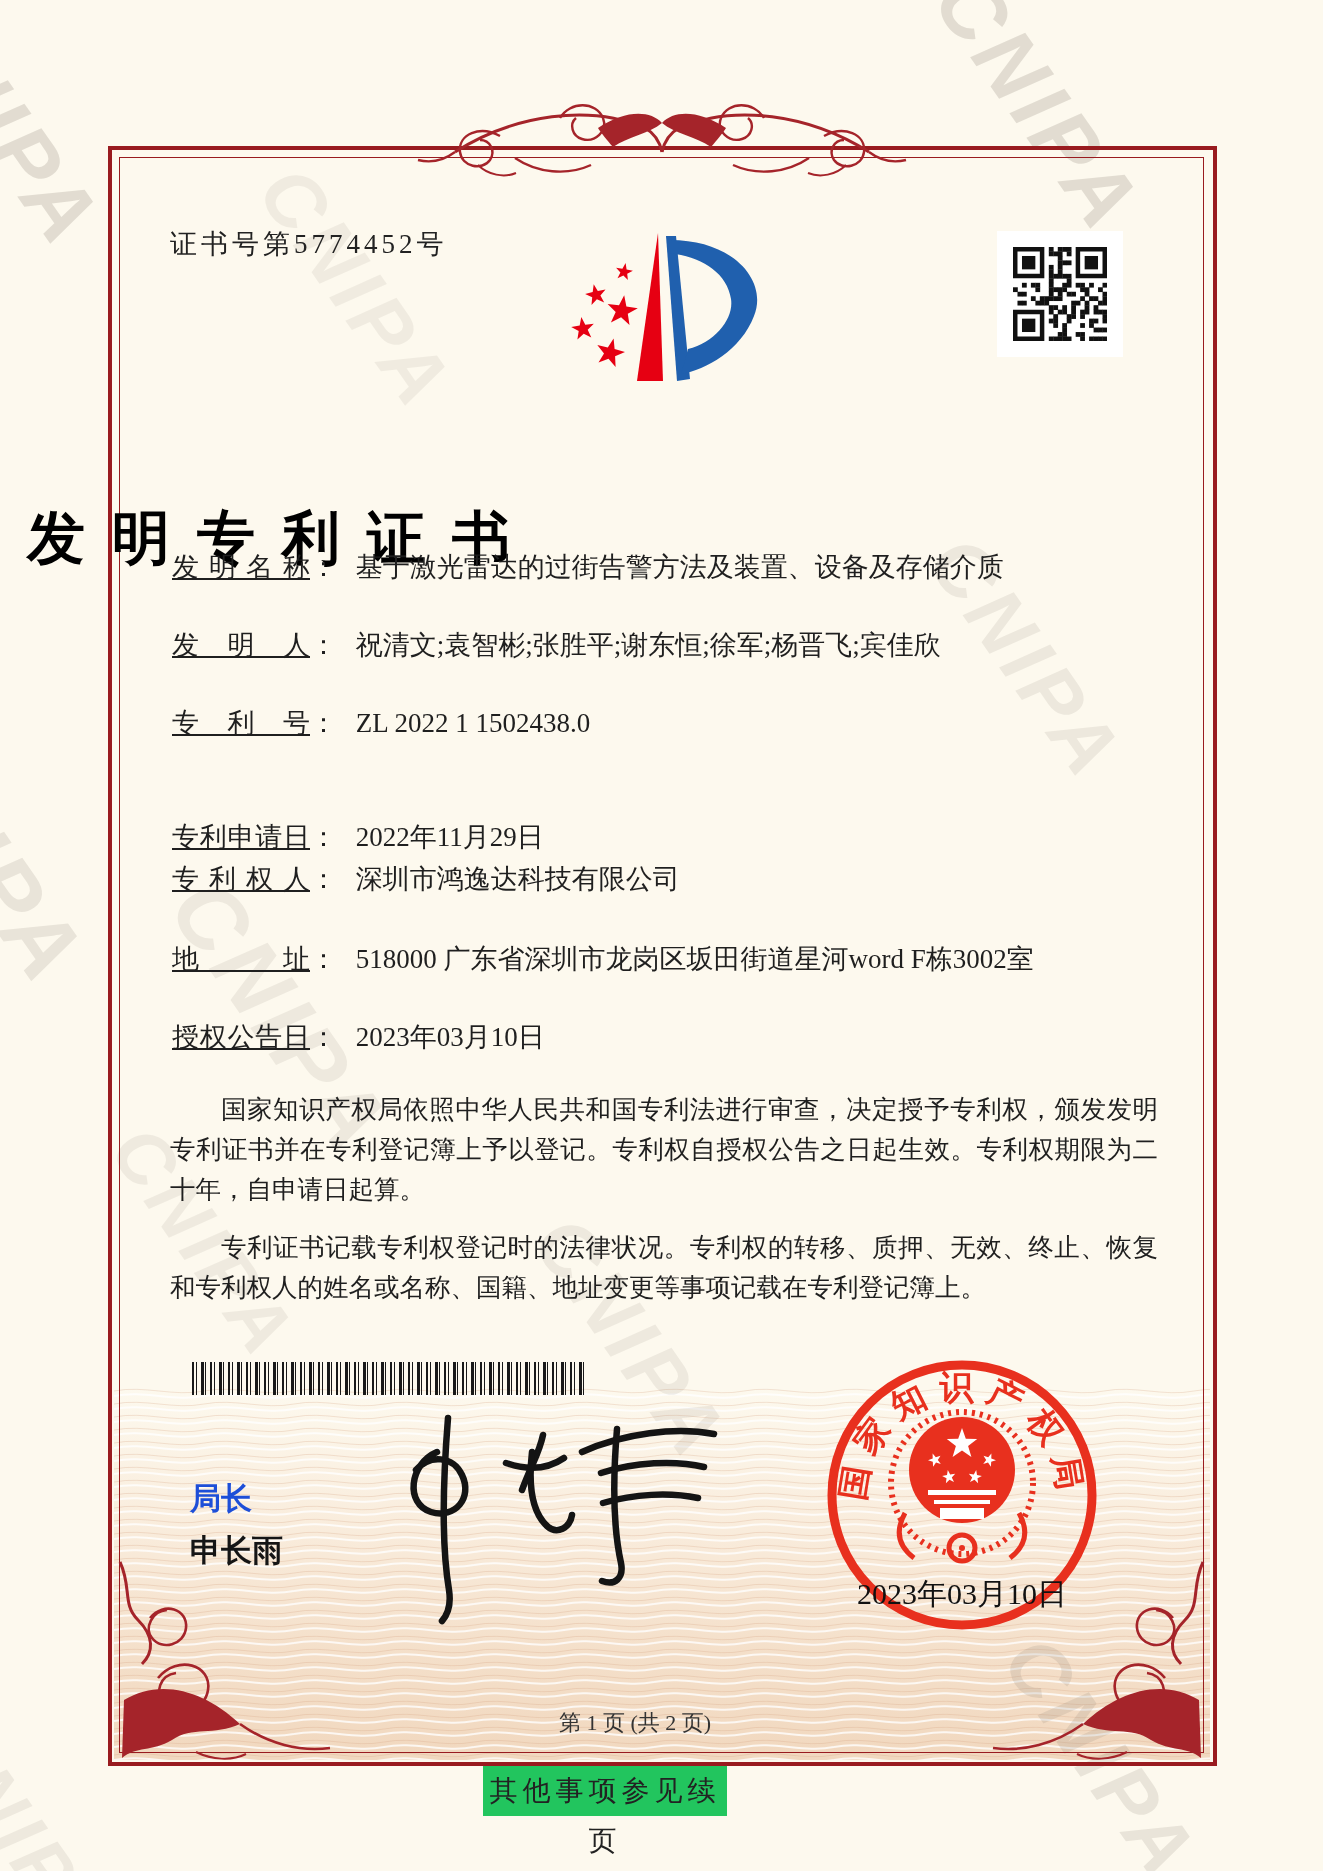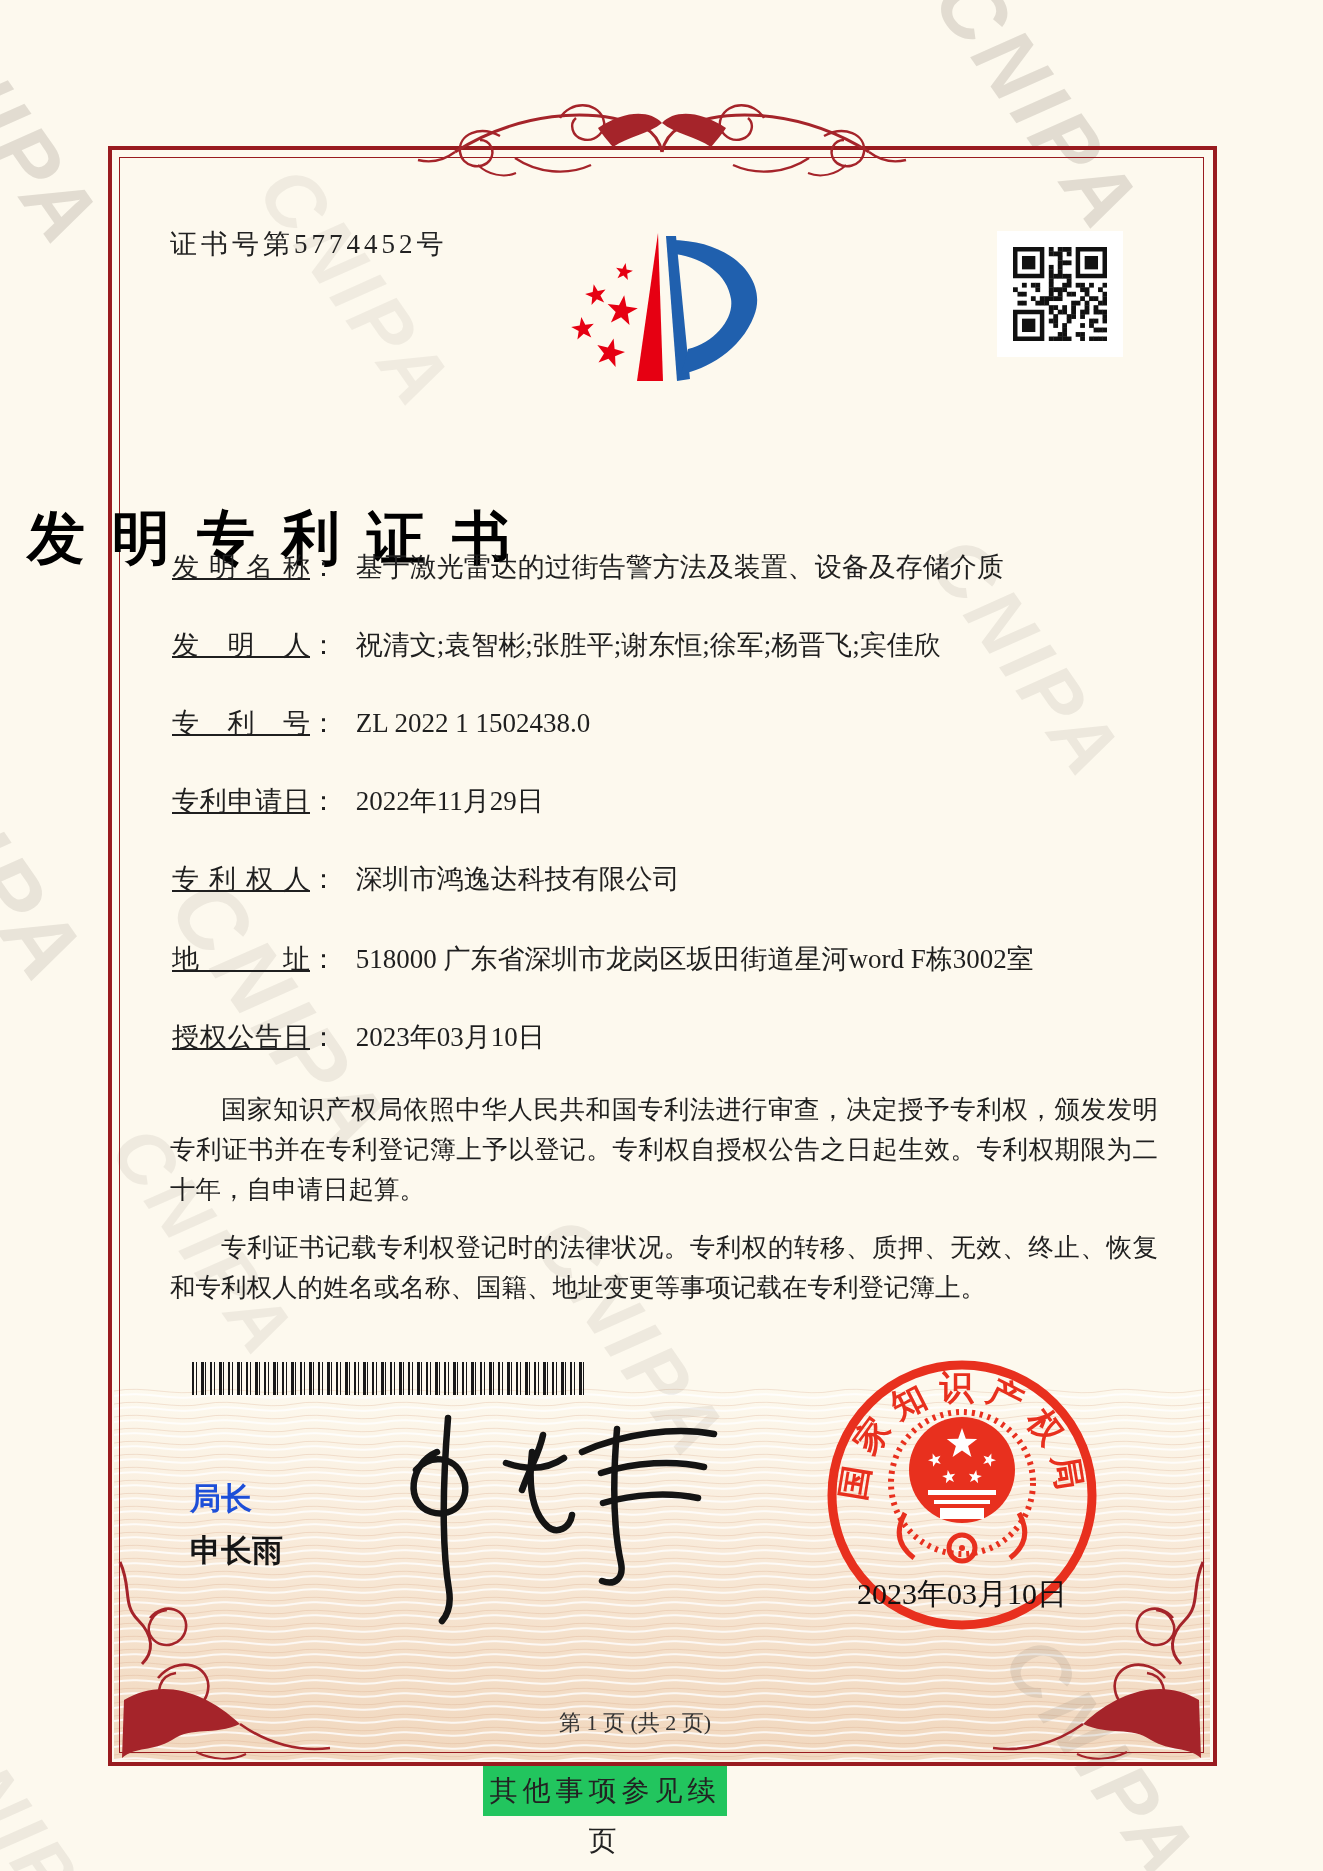--- a/index.html
+++ b/index.html
@@ -270,21 +270,21 @@
   <span class="fvalue">基于激光雷达的过街告警方法及装置、设备及存储介质</span>
 </div>
 <div class="row" style="top:628px">
   <span class="flabel">发明人</span><span class="fcolon">：</span>
   <span class="fvalue">祝清文;袁智彬;张胜平;谢东恒;徐军;杨晋飞;宾佳欣</span>
 </div>
 <div class="row" style="top:706px">
   <span class="flabel">专利号</span><span class="fcolon">：</span>
   <span class="fvalue">ZL 2022 1 1502438.0</span>
 </div>
-<div class="row" style="top:784px">
+<div class="row" style="top:820px">
   <span class="flabel">专利申请日</span><span class="fcolon">：</span>
   <span class="fvalue">2022年11月29日</span>
 </div>
 <div class="row" style="top:862px">
   <span class="flabel">专利权人</span><span class="fcolon">：</span>
   <span class="fvalue">深圳市鸿逸达科技有限公司</span>
 </div>
 <div class="row" style="top:942px">
   <span class="flabel">地址</span><span class="fcolon">：</span>
   <span class="fvalue addr">518000 广东省深圳市龙岗区坂田街道星河word F栋3002室</span>

